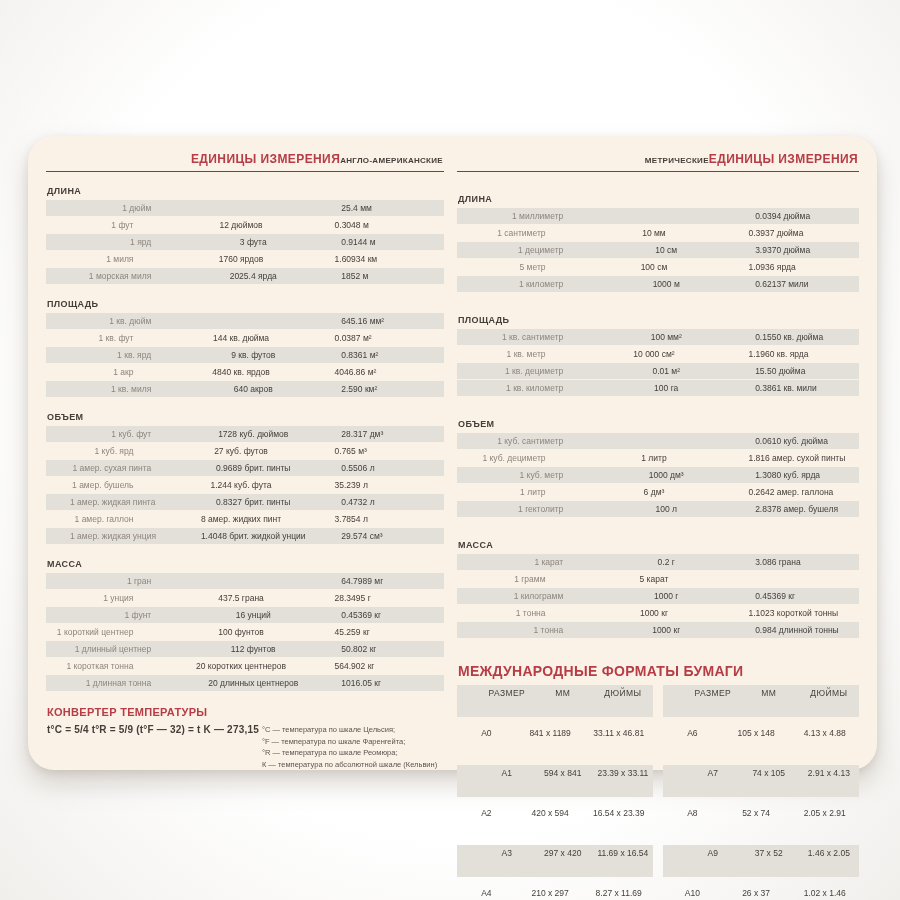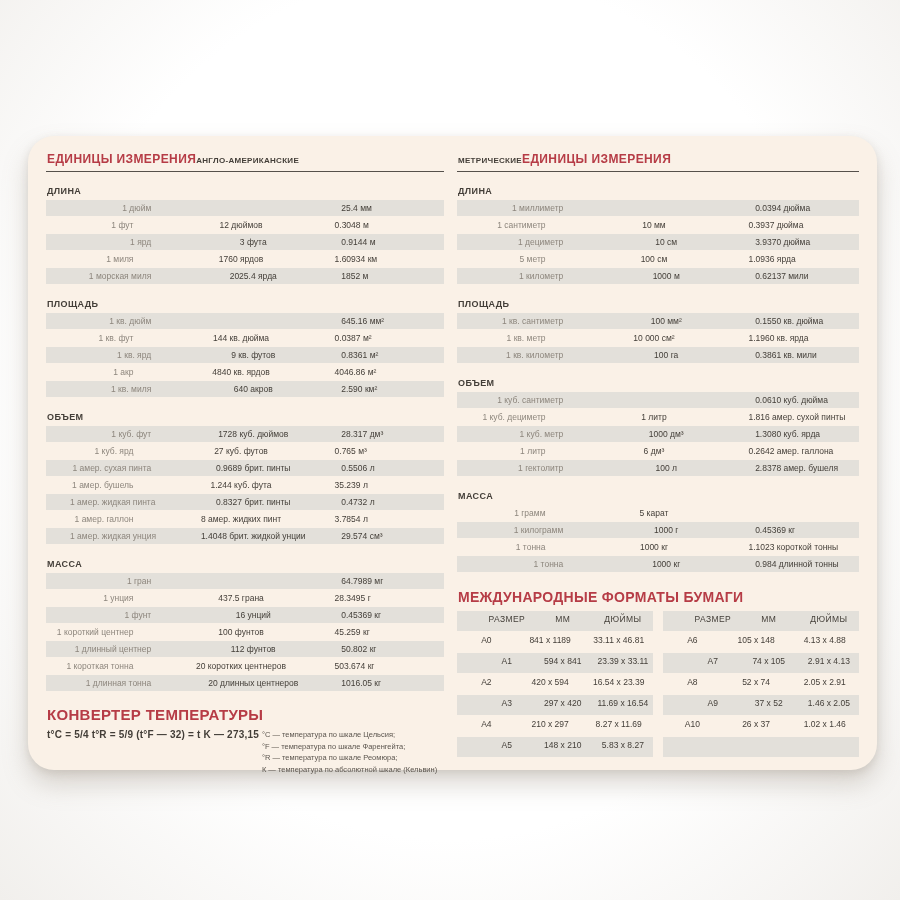--- a/index.html
+++ b/index.html
@@ -20,54 +20,54 @@
   }
   .card{
     position:absolute;left:28px;top:136px;width:849px;height:634px;
     box-sizing:border-box;background:var(--card);border-radius:26px;
     box-shadow:0 14px 26px rgba(125,110,95,.28), 0 3px 8px rgba(125,110,95,.16);
     padding:14px 18px 0 18px;
     display:flex;gap:13px;
   }
   .col{display:flex;flex-direction:column;min-width:0;}
   .col.left{width:398px;flex:none;}
-  .col.right{flex:1;}
+  .col.right{flex:1;gap:8px;}
   .colhead{
-    display:flex;justify-content:flex-start;align-items:baseline;
+    display:flex;justify-content:flex-end;align-items:baseline;
     border-bottom:1.5px solid var(--rule);padding:2px 1px 5px 1px;
   }
   .title-red{font-size:12px;font-weight:bold;color:var(--red);letter-spacing:.4px;}
   .subtitle{font-size:8px;font-weight:bold;color:var(--dark);letter-spacing:.3px;}
   .section{margin-top:14px;}
   .seclabel{
     font-size:9px;font-weight:bold;color:var(--dark);
     letter-spacing:.4px;line-height:10px;margin:0 1px 4px 1px;
   }
   .row{
     display:grid;grid-template-columns:26% 46% 28%;
     height:16px;line-height:16px;margin-bottom:1px;font-size:8.5px;
   }
   .row .c1{color:var(--muted);text-align:right;padding-right:16px;white-space:nowrap;overflow:hidden;}
   .row .c2{color:var(--dark);text-align:center;white-space:nowrap;}
   .row .c3{color:var(--dark);text-align:left;padding-left:2px;white-space:nowrap;}
   .shade{background:var(--shade);padding-left:24px;}
   
   .temp{margin-top:14px;}
-  .temp-title{font-size:15px;font-weight:bold;color:var(--red);letter-spacing:.3px;margin:0 0 6px 1px;}
+  .temp-title{font-size:11px;font-weight:bold;color:var(--red);letter-spacing:.3px;margin:0 0 6px 1px;}
   .temp-body{display:flex;align-items:flex-start;}
   .formula{font-size:10px;font-weight:bold;color:var(--dark);width:54%;letter-spacing:.2px;padding-left:1px;}
   .legend{font-size:7.5px;color:#5b554e;line-height:11.5px;flex:1;}
   .legend-line{white-space:nowrap;}
   
   .paper-title{font-size:14px;font-weight:bold;color:var(--red);letter-spacing:.3px;margin:2px 0 6px 1px;}
   .ptables{display:flex;gap:10px;}
   .ptable{flex:1;min-width:0;}
   .prow{
     display:grid;grid-template-columns:30% 35% 35%;
-    height:20px;line-height:16px;margin-bottom:1px;font-size:8.5px;color:var(--dark);
+    height:32px;line-height:16px;margin-bottom:8px;font-size:8.5px;color:var(--dark);
   }
   .prow span{text-align:center;white-space:nowrap;}
   .prow.head span{letter-spacing:.4px;}
 </style>
 </head>
 <body>
 
 <div class="card">
 
   <div class="col left">
@@ -203,21 +203,21 @@
             <span class="c3">45.259 кг</span>
           </div>
           <div class="row shade">
             <span class="c1">1 длинный центнер</span>
             <span class="c2">112 фунтов</span>
             <span class="c3">50.802 кг</span>
           </div>
           <div class="row">
             <span class="c1">1 короткая тонна</span>
             <span class="c2">20 коротких центнеров</span>
-            <span class="c3">503.674 кг</span>
+            <span class="c3">564.902 кг</span>
           </div>
           <div class="row shade">
             <span class="c1">1 длинная тонна</span>
             <span class="c2">20 длинных центнеров</span>
             <span class="c3">1016.05 кг</span>
           </div>
         </div>
     </div>
 
     <div class="temp">
@@ -278,20 +278,25 @@
             <span class="c1">1 кв. сантиметр</span>
             <span class="c2">100 мм²</span>
             <span class="c3">0.1550 кв. дюйма</span>
           </div>
           <div class="row">
             <span class="c1">1 кв. метр</span>
             <span class="c2">10 000 см²</span>
             <span class="c3">1.1960 кв. ярда</span>
           </div>
           <div class="row shade">
+            <span class="c1">1 кв. дециметр</span>
+            <span class="c2">0.01 м²</span>
+            <span class="c3">15.50 дюйма</span>
+          </div>
+          <div class="row shade">
             <span class="c1">1 кв. километр</span>
             <span class="c2">100 га</span>
             <span class="c3">0.3861 кв. мили</span>
           </div>
         </div>
     </div>
 
     <div class="section">
       <div class="seclabel">ОБЪЕМ</div>
       <div>
@@ -319,20 +324,25 @@
             <span class="c1">1 гектолитр</span>
             <span class="c2">100 л</span>
             <span class="c3">2.8378 амер. бушеля</span>
           </div>
         </div>
     </div>
 
     <div class="section">
       <div class="seclabel">МАССА</div>
       <div>
+          <div class="row shade">
+            <span class="c1">1 карат</span>
+            <span class="c2">0.2 г</span>
+            <span class="c3">3.086 грана</span>
+          </div>
           <div class="row">
             <span class="c1">1 грамм</span>
             <span class="c2">5 карат</span>
             <span class="c3"></span>
           </div>
           <div class="row shade">
             <span class="c1">1 килограмм</span>
             <span class="c2">1000 г</span>
             <span class="c3">0.45369 кг</span>
           </div>

